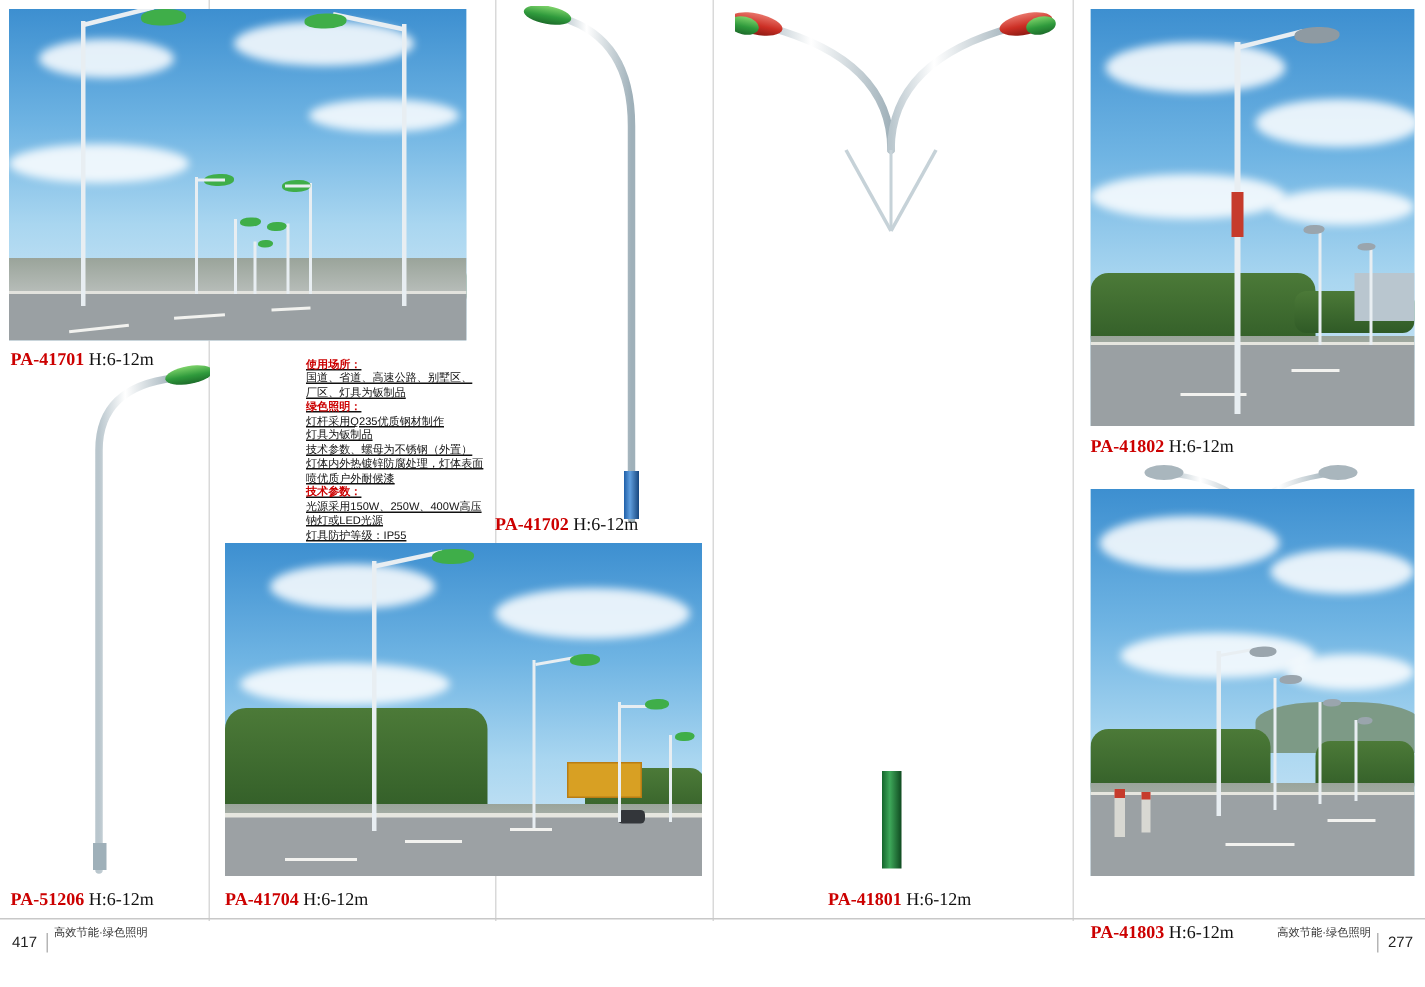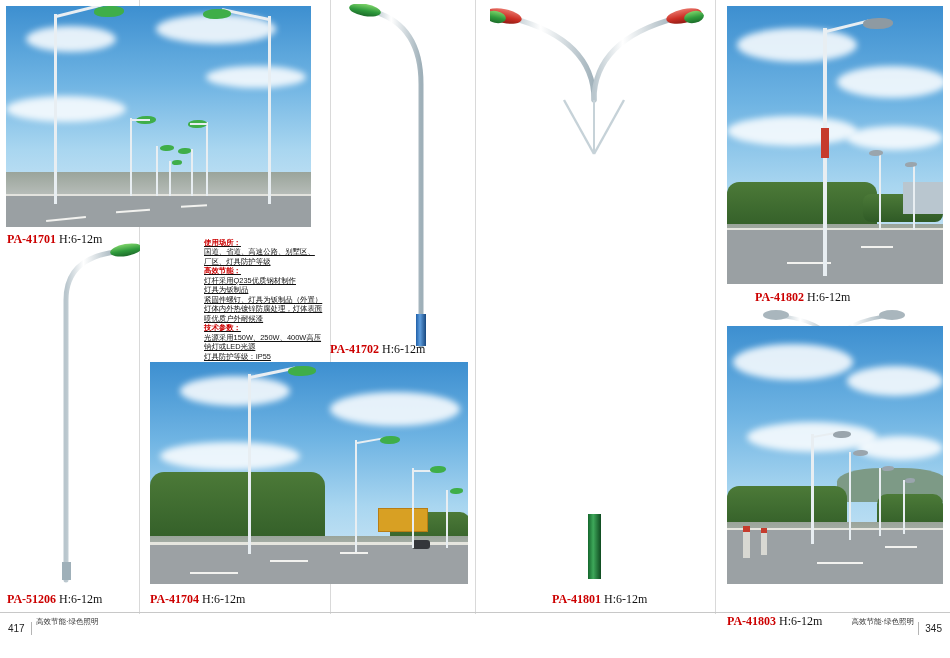--- a/index.html
+++ b/index.html
@@ -231,25 +231,25 @@
     <rect x="71" y="310" width="10" height="32" fill="url(#bluebase)"></rect>
   </svg>
   <div class="caption" style="left:330px; top:342px;">
     <span class="code">PA-41702</span>
     <span>H:6-12m</span>
   </div>
 
   <div class="spec" style="left:204px; top:238px;">
     <p class="hd">使用场所：</p>
     <p>国道、省道、高速公路、别墅区、</p>
-    <p>厂区、灯具防护等级</p>
-    <p class="hd">高效节能：</p>
+    <p>厂区、灯具为钣制品</p>
+    <p class="hd">绿色照明：</p>
     <p>灯杆采用Q235优质钢材制作</p>
     <p>灯具为钣制品</p>
-    <p>紧固件螺钉、灯具为钣制品（外置）</p>
+    <p>技术参数、螺母为不锈钢（外置）</p>
     <p>灯体内外热镀锌防腐处理，灯体表面</p>
     <p>喷优质户外耐候漆</p>
     <p class="hd">技术参数：</p>
     <p>光源采用150W、250W、400W高压</p>
     <p>钠灯或LED光源</p>
     <p>灯具防护等级：IP55</p>
     <p>基础由本厂提供图纸制作</p>
   </div>
 
   <div class="photo" style="left:150px; top:362px; width:318px; height:222px;">
@@ -331,21 +331,21 @@
     <div class="pole" style="left:96px; top:22px; height:248px; width:4px;"></div>
     <div class="arm" style="left:99px; top:24px; width:44px; height:3px; transform:rotate(-14deg); transform-origin:left center;"></div>
     <div class="head" style="left:136px; top:12px; width:30px; height:11px; background:#8e9aa2;"></div>
     <div style="position:absolute;left:94px;top:122px;width:8px;height:30px;background:#c63b2c;"></div>
 
     <div class="pole" style="left:152px; top:146px; height:78px;"></div>
     <div class="head" style="left:142px; top:144px; width:14px; height:6px; background:#9aa5ad;"></div>
     <div class="pole" style="left:186px; top:158px; height:66px;"></div>
     <div class="head" style="left:178px; top:156px; width:12px; height:5px; background:#9aa5ad;"></div>
   </div>
-  <div class="caption" style="left:727px; top:290px;margin-left:28px;">
+  <div class="caption" style="left:727px; top:290px;">
     <span class="code">PA-41802</span>
     <span>H:6-12m</span>
   </div>
 
   <svg class="drawing" style="left:760px; top:306px;" width="150" height="110" viewBox="0 0 150 110">
     <path d="M74,108 L74,44" stroke="url(#polegrad)" stroke-width="5" fill="none"></path>
     <path d="M74,44 Q74,18 22,10" stroke="url(#polegrad)" stroke-width="3.5" fill="none" stroke-linecap="round"></path>
     <path d="M74,44 Q74,18 126,10" stroke="url(#polegrad)" stroke-width="3.5" fill="none" stroke-linecap="round"></path>
     <ellipse cx="16" cy="9" rx="13" ry="5" fill="#a9b6bd"></ellipse>
     <ellipse cx="132" cy="9" rx="13" ry="5" fill="#a9b6bd"></ellipse>
@@ -384,15 +384,15 @@
     <span class="code">PA-41803</span>
     <span>H:6-12m</span>
   </div>
 
   <div class="footer-num" style="left:8px;">417</div>
   <div class="footer-rule" style="left:31px;"></div>
   <div class="footer-txt" style="left:36px;">高效节能·绿色照明</div>
 
   <div class="footer-txt" style="right:36px;">高效节能·绿色照明</div>
   <div class="footer-rule" style="right:31px;"></div>
-  <div class="footer-num" style="right:8px;">345</div>
+  <div class="footer-num" style="right:8px;">277</div>
 
 </div>
 
 </body></html>

